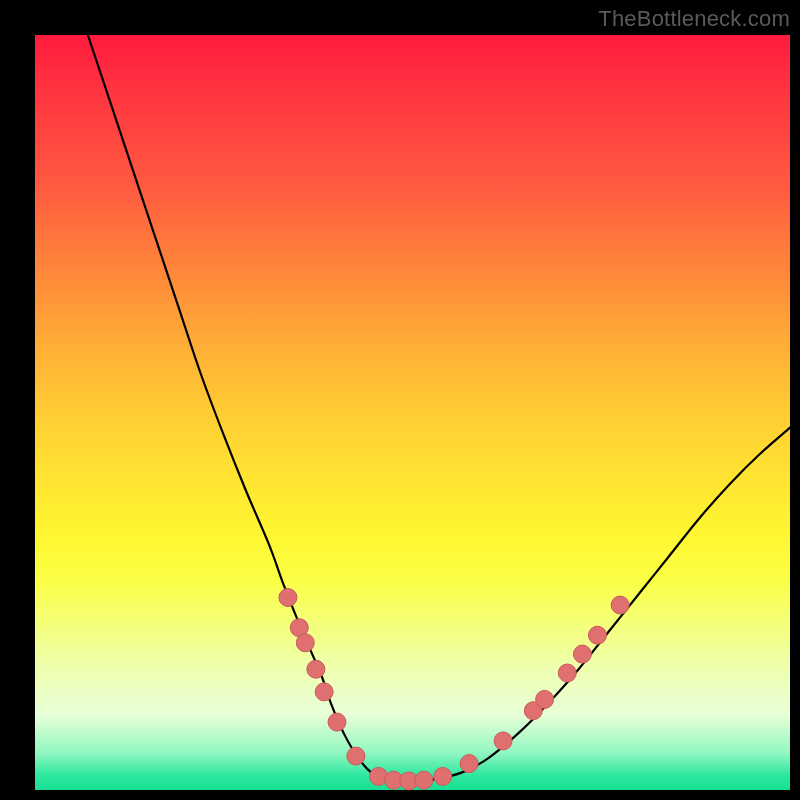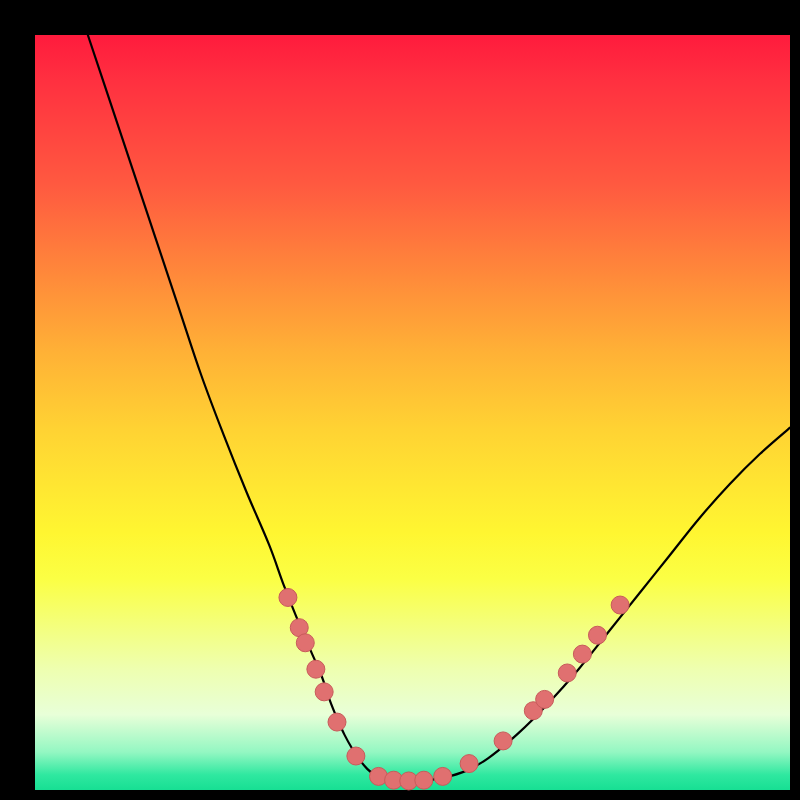--- a/index.html
+++ b/index.html
@@ -87,13 +87,14 @@
           <circle cx="468.10" cy="705.92" r="9" fill="#e07070" stroke="#c85a5a" stroke-width="1"></circle>
           <circle cx="498.30" cy="675.73" r="9" fill="#e07070" stroke="#c85a5a" stroke-width="1"></circle>
           <circle cx="509.63" cy="664.40" r="9" fill="#e07070" stroke="#c85a5a" stroke-width="1"></circle>
           <circle cx="532.27" cy="637.98" r="9" fill="#e07070" stroke="#c85a5a" stroke-width="1"></circle>
           <circle cx="547.38" cy="619.10" r="9" fill="#e07070" stroke="#c85a5a" stroke-width="1"></circle>
           <circle cx="562.48" cy="600.23" r="9" fill="#e07070" stroke="#c85a5a" stroke-width="1"></circle>
           <circle cx="585.13" cy="570.02" r="9" fill="#e07070" stroke="#c85a5a" stroke-width="1"></circle>
         </g>
     </svg>
   </div>
+  <div class="watermark">TheBottleneck.com</div>
 </div>
 
 </body></html>

